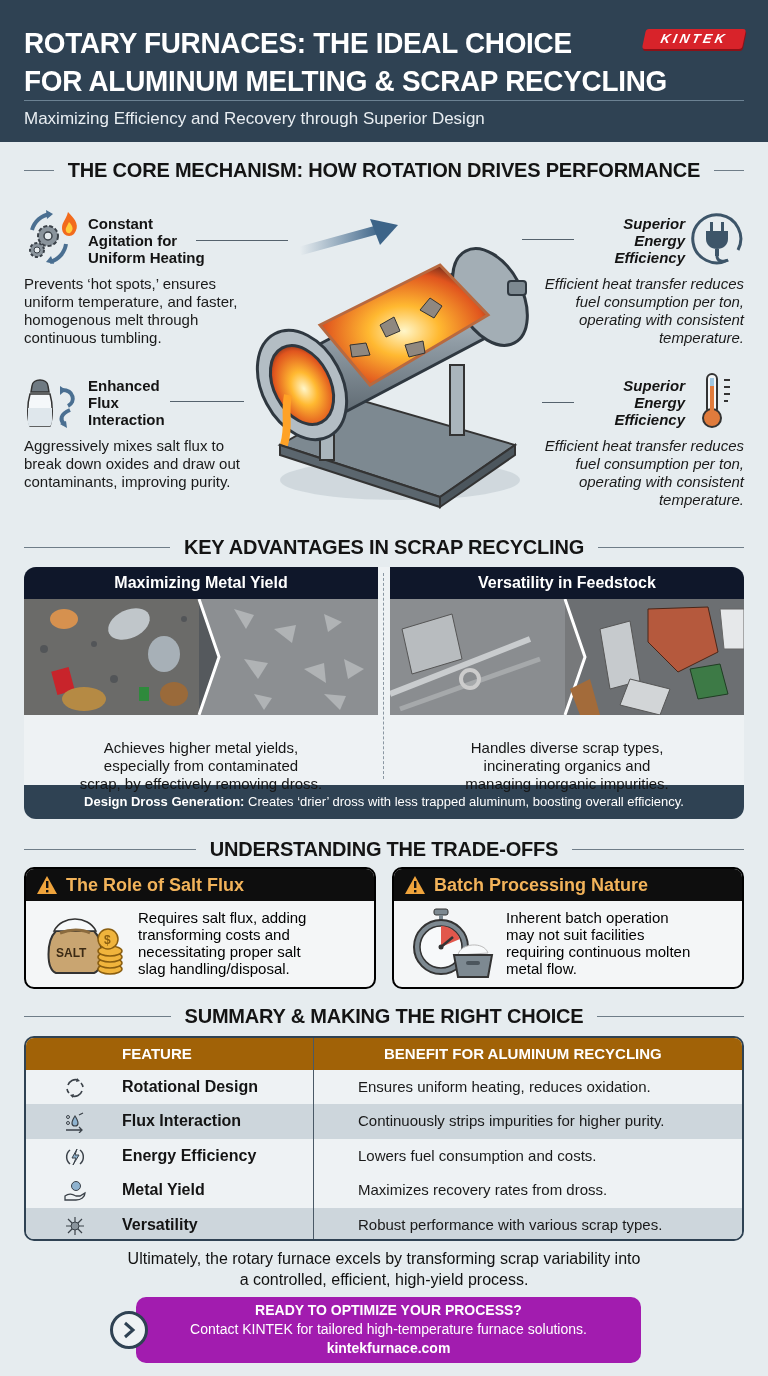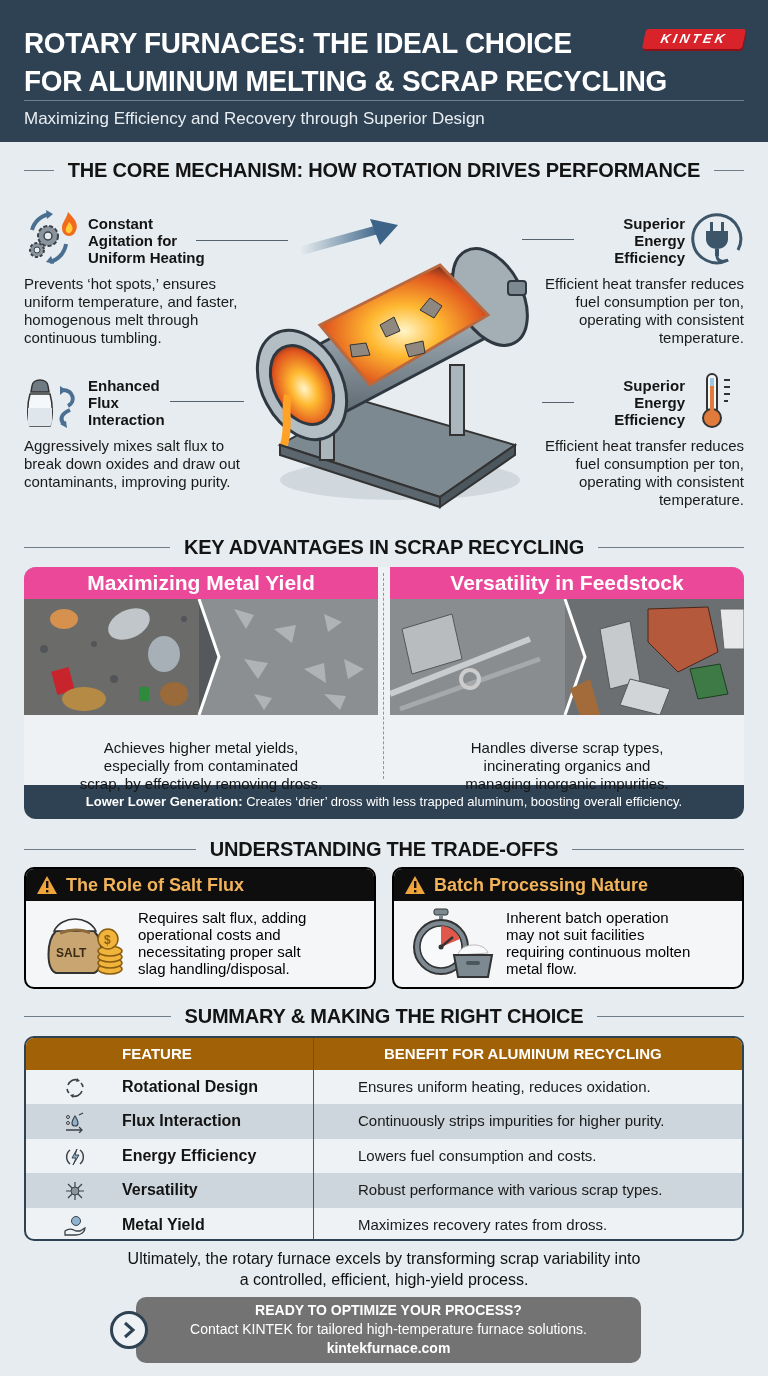--- a/index.html
+++ b/index.html
@@ -38,33 +38,33 @@
   .sec-head {
     position: absolute; left: 24px; width: 720px; height: 26px;
     display: flex; align-items: center; gap: 14px;
   }
   .sec-head .line { flex: 1; height: 1px; background: #6f7d88; }
   .sec-head .txt { font-weight: bold; font-size: 20px; white-space: nowrap; letter-spacing: -0.2px; }
   
   .mech { position: absolute; }
   .mech h3 { font-size: 15px; line-height: 17px; font-weight: bold; }
   .mech p { font-size: 15px; line-height: 18px; color: #1a1a1a; }
-  .mech.right { text-align: right; }
+  .mech.right { text-align: right; font-style: italic; }
   .icon-box { position: absolute; }
   .leader { position: absolute; height: 1px; background: #55626d; }
   
   .adv {
     position: absolute; left: 24px; top: 567px; width: 720px; height: 252px;
     border-radius: 12px; background: #2f4253; overflow: hidden;
   }
   .adv .col { position: absolute; top: 0; width: 354px; height: 218px; background: #eef2f4; }
   .adv .col.l { left: 0; } .adv .col.r { left: 366px; }
   .adv .col .hd {
-    height: 32px; background: #ec4899; color: #fff; text-align: center;
-    font-weight: bold; font-size: 21px; line-height: 32px;
+    height: 32px; background: #0f172a; color: #fff; text-align: center;
+    font-weight: bold; font-size: 16px; line-height: 32px;
   }
   .adv .col .photo { height: 116px; position: relative; overflow: hidden; }
   .adv .col .desc { text-align: center; font-size: 15px; line-height: 18px; padding-top: 24px; color: #161616; }
   .adv .sep { position: absolute; left: 354px; top: 0; width: 12px; height: 218px; background: #eef2f4; }
   .adv .sep::after { content: ""; position: absolute; left: 5px; top: 6px; bottom: 6px; border-left: 1px dashed #8a97a2; }
   .adv .foot {
     position: absolute; left: 0; top: 218px; width: 720px; height: 34px;
     color: #fff; font-size: 13px; line-height: 34px; text-align: center;
   }
   .adv .foot b { font-weight: bold; }
@@ -91,21 +91,21 @@
   .tbl .thead span { position: absolute; top: 0; line-height: 32px; }
   .tbl .row { height: 34.4px; position: relative; }
   .tbl .row.alt { background: #cdd6dc; }
   .tbl .row .ic { position: absolute; left: 38px; top: 7px; width: 22px; height: 22px; }
   .tbl .row .f { position: absolute; left: 96px; top: 0; line-height: 34px; font-weight: bold; font-size: 16px; }
   .tbl .row .b { position: absolute; left: 332px; top: 0; line-height: 34px; font-size: 15px; color: #1a1a1a; }
   .tbl .vline { position: absolute; left: 287px; top: 0; bottom: 0; width: 1px; background: #4a5966; }
   .closing { position: absolute; left: 0; top: 1248px; width: 768px; text-align: center; font-size: 16px; line-height: 21px; color: #111; }
   .cta {
     position: absolute; left: 136px; top: 1297px; width: 505px; height: 66px;
-    background: #737373; border-radius: 10px; color: #fff; text-align: center;
+    background: #a21caf; border-radius: 10px; color: #fff; text-align: center;
     padding-top: 4px;
   }
   .cta .l1 { font-weight: bold; font-size: 14px; line-height: 19px; }
   .cta .l2 { font-size: 14px; line-height: 19px; }
   .cta .l3 { font-weight: bold; font-size: 14px; line-height: 19px; }
   .cta-btn {
     position: absolute; left: 110px; top: 1311px; width: 38px; height: 38px; border-radius: 50%;
     background: #eef2f4; border: 3px solid #2f4253; display: flex; align-items: center; justify-content: center;
   }
 </style>
@@ -331,21 +331,21 @@
         <path d="M180 90 l20 -10 10 36 -20 0z" fill="#a36b3a"></path>
       </svg>
     </div>
     <div class="desc">
       <div>Handles diverse scrap types,</div>
       <div>incinerating organics and</div>
       <div>managing inorganic impurities.</div>
     </div>
   </div>
   <div class="foot">
-    <b>Lower Lower Generation:</b><span> Creates ‘drier’ dross with less trapped aluminum, boosting overall efficiency.</span>
+    <b>Design Dross Generation:</b><span> Creates ‘drier’ dross with less trapped aluminum, boosting overall efficiency.</span>
   </div>
 </div>
 
 <div class="sec-head" style="top:836px;">
   <div class="line"></div>
   <div class="txt">UNDERSTANDING THE TRADE-OFFS</div>
   <div class="line"></div>
 </div>
 
 <div class="trade" style="left:24px;">
@@ -369,21 +369,21 @@
             <ellipse cx="68" cy="52" rx="12" ry="5"></ellipse>
           <ellipse cx="68" cy="46" rx="12" ry="5"></ellipse>
             <ellipse cx="68" cy="40" rx="12" ry="5"></ellipse>
           <circle cx="66" cy="28" r="10"></circle>
         </g>
         <text x="62" y="33" font-family="Liberation Sans, sans-serif" font-weight="bold" font-size="12" fill="#8a5e10">$</text>
       </svg>
     </div>
     <p>
       <span style="display:block">Requires salt flux, adding</span>
-      <span style="display:block">operational costs and</span>
+      <span style="display:block">transforming costs and</span>
       <span style="display:block">necessitating proper salt</span>
       <span style="display:block">slag handling/disposal.</span>
     </p>
   </div>
 </div>
 
 <div class="trade" style="left:392px;">
   <div class="hd">
     <svg width="22" height="20" viewBox="0 0 22 20">
       <path d="M11 1 L21 19 H1z" fill="#f0a43c"></path>
@@ -447,36 +447,36 @@
     <span class="b">Continuously strips impurities for higher purity.</span>
   </div>
   <div class="row">
     <svg class="ic" viewBox="0 0 22 22">
         <path d="M6 4 A9 9 0 0 0 6 18 M16 4 A9 9 0 0 1 16 18" stroke="#3b4249" stroke-width="1.5" fill="none"></path>
         <path d="M13 3 L8 12 h4 l-3 7 6 -10 h-4z" fill="#8fb3cf" stroke="#3b4249" stroke-width="1"></path>
       </svg>
     <span class="f">Energy Efficiency</span>
     <span class="b">Lowers fuel consumption and costs.</span>
   </div>
+  <div class="row">
+    <svg class="ic" viewBox="0 0 22 22">
+        <circle cx="12" cy="6" r="4.5" fill="#8fb3cf" stroke="#3b4249"></circle>
+        <path d="M1 16 C5 13 8 14 12 16 H16 L21 13 C21 17 17 20 12 20 H1z" fill="none" stroke="#3b4249" stroke-width="1.3"></path>
+      </svg>
+    <span class="f">Metal Yield</span>
+    <span class="b">Maximizes recovery rates from dross.</span>
+  </div>
   <div class="row alt">
     <svg class="ic" viewBox="0 0 22 22">
         <circle cx="11" cy="11" r="4" fill="#8a949c" stroke="#3b4249"></circle>
         <path d="M11 7 V2 M11 15 V20 M7 11 H2 M15 11 H20 M8 8 L4 4 M14 14 L18 18 M14 8 L18 4 M8 14 L4 18" stroke="#3b4249" stroke-width="1.2"></path>
       </svg>
     <span class="f">Versatility</span>
     <span class="b">Robust performance with various scrap types.</span>
   </div>
-  <div class="row">
-    <svg class="ic" viewBox="0 0 22 22">
-        <circle cx="12" cy="6" r="4.5" fill="#8fb3cf" stroke="#3b4249"></circle>
-        <path d="M1 16 C5 13 8 14 12 16 H16 L21 13 C21 17 17 20 12 20 H1z" fill="none" stroke="#3b4249" stroke-width="1.3"></path>
-      </svg>
-    <span class="f">Metal Yield</span>
-    <span class="b">Maximizes recovery rates from dross.</span>
-  </div>
   <div class="vline"></div>
 </div>
 
 <div class="closing">
   <div>Ultimately, the rotary furnace excels by transforming scrap variability into</div>
   <div>a controlled, efficient, high-yield process.</div>
 </div>
 
 <div class="cta">
   <div class="l1">READY TO OPTIMIZE YOUR PROCESS?</div>

